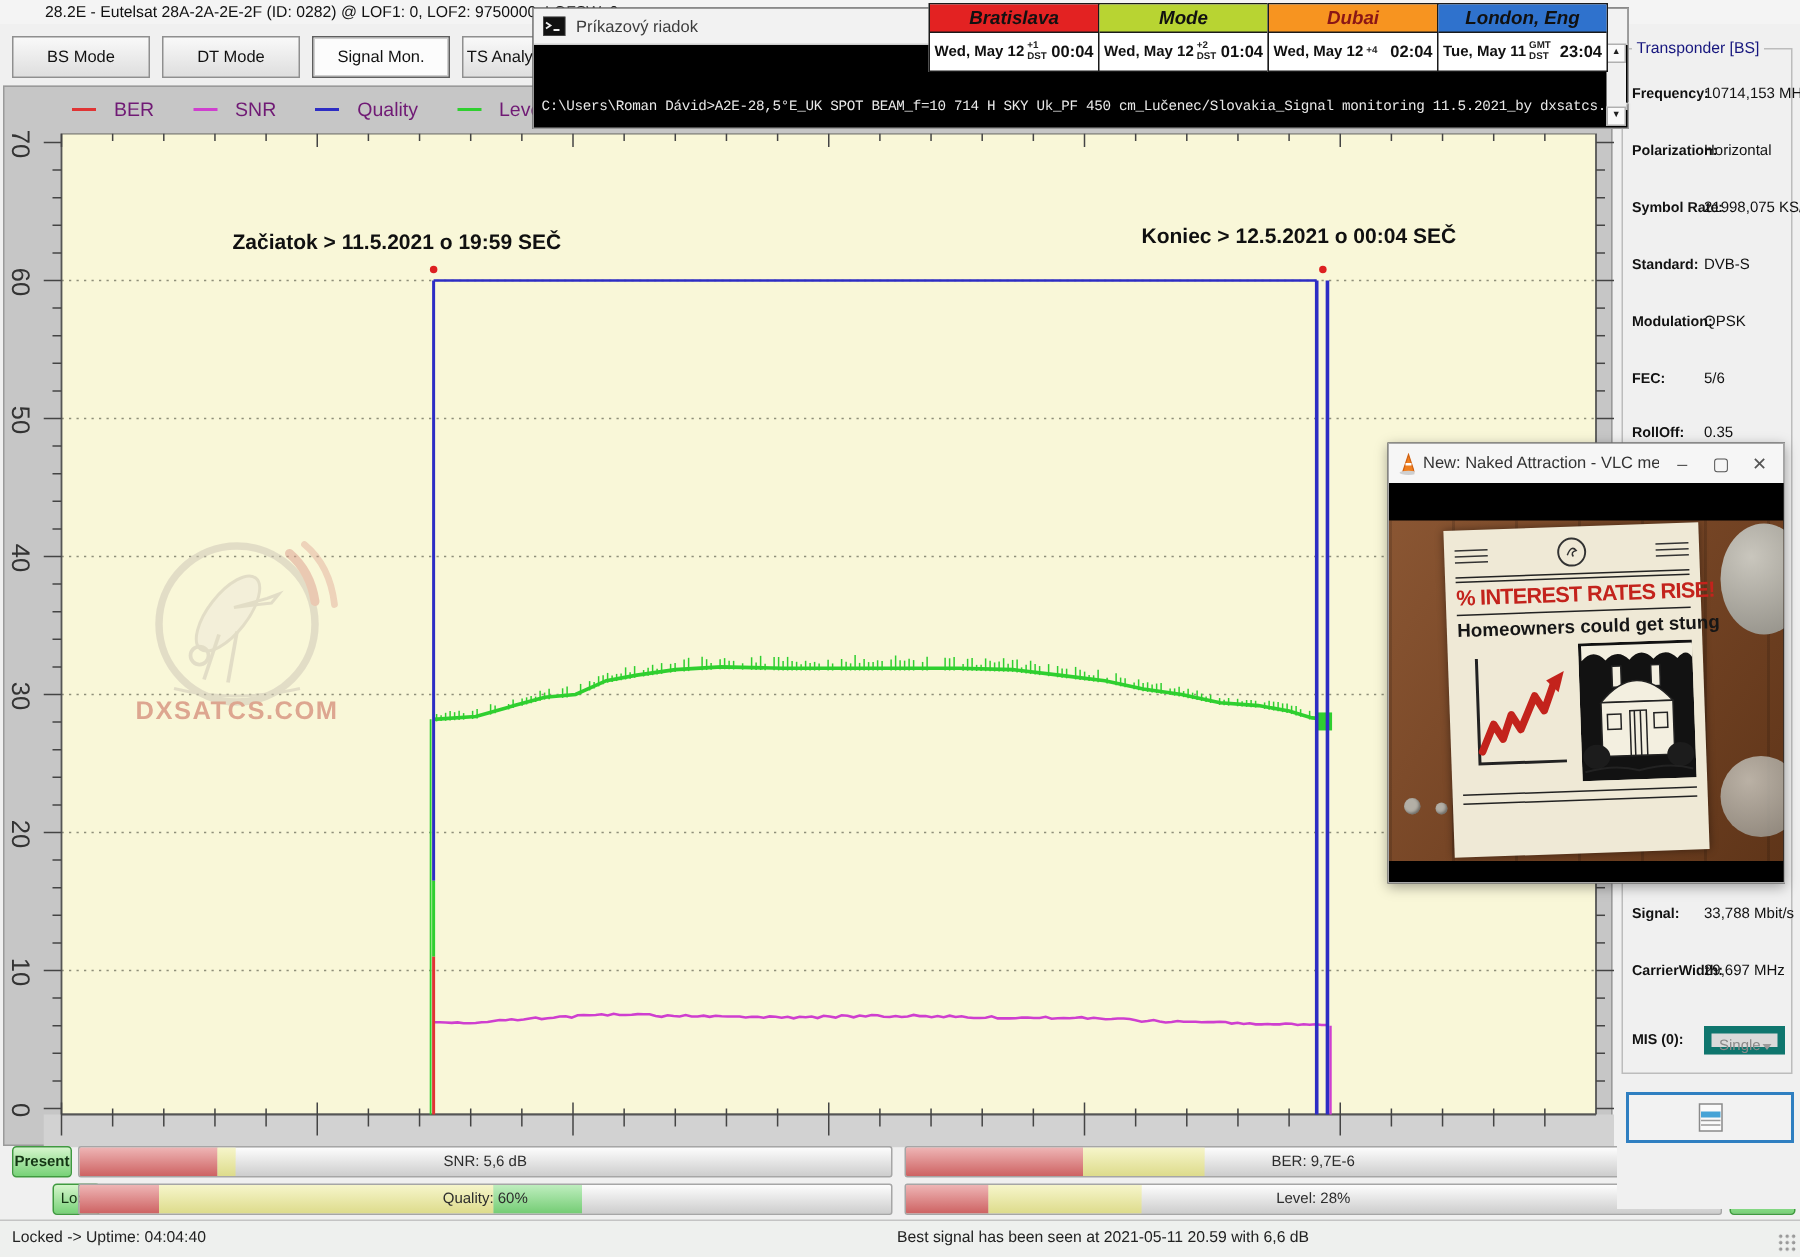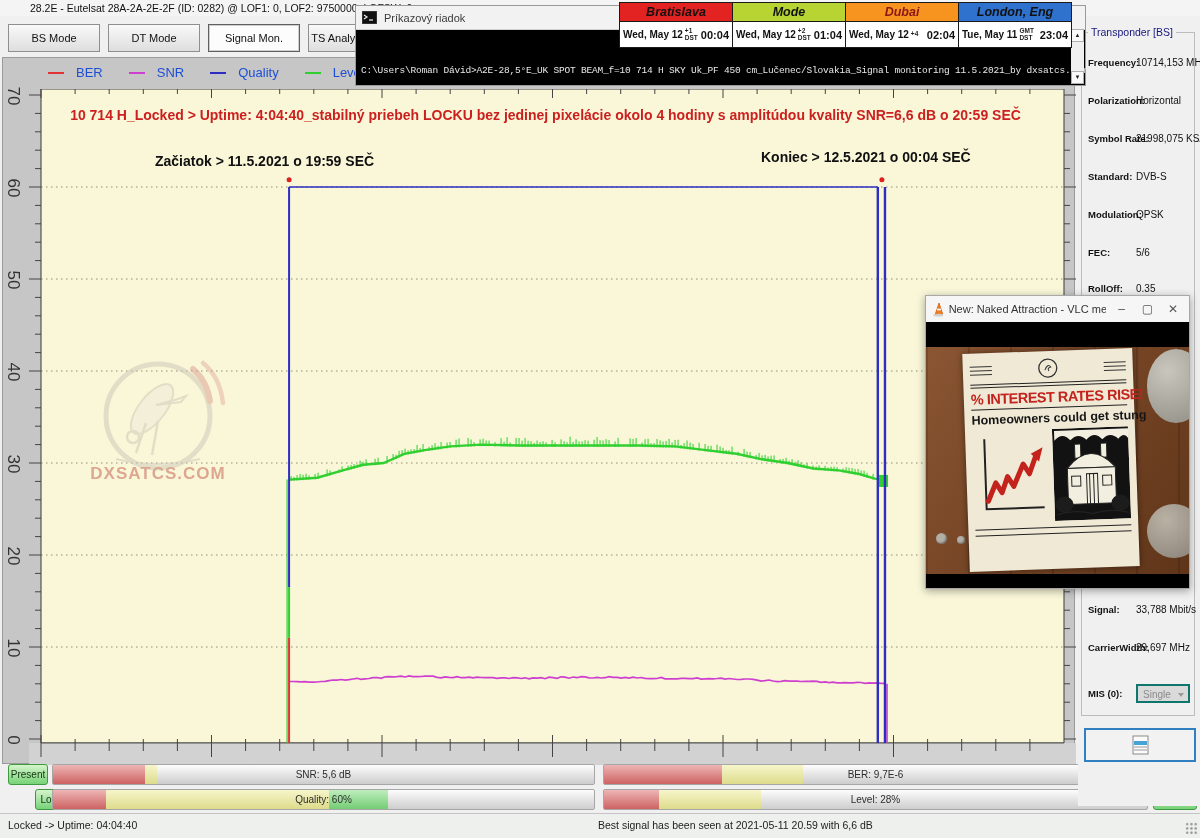--- a/index.html
+++ b/index.html
@@ -9,21 +9,21 @@
   
   #titlebar{left:0;top:0;width:1200px;height:16px;background:#f4f4f4;font-size:10.5px;
             line-height:16px;padding-left:30px;box-sizing:border-box;color:#111;white-space:nowrap}
   
   #tabs{left:8px;top:24px;height:30px;display:flex;gap:8px}
   .tab{width:92px;height:28px;background:linear-gradient(#f9f9f9,#dedede);border:1px solid #8f8f8f;
        font-size:11px;display:flex;align-items:center;justify-content:center;box-sizing:border-box;cursor:default}
   .tab.active{background:#fcfcfc;border-color:#5f5f5f;box-shadow:inset 0 0 0 1px #cfcfcf}
   
   #chart{left:2px;top:57px;width:1073px;height:707px;background:#c6c6c6;border:1px solid #9a9a9a;box-sizing:border-box}
-  #legend{position:absolute;left:45px;top:7px;display:flex;gap:26px;align-items:flex-end;font-size:13px;color:#1d4ed8}
+  #legend{position:absolute;left:45px;top:7px;display:flex;gap:26px;align-items:flex-end;font-size:13px;color:#701a75}
   .lg-item{display:flex;align-items:center;gap:12px}
   .lg-swatch{width:16px;height:0;border-top:2px solid #000}
   .ylabel{position:absolute;width:20px;text-align:center;font-size:17px;color:#333;transform:rotate(90deg)}
   .anno{position:absolute;font-weight:bold;font-size:14px;white-space:nowrap}
   .anno.red{color:#cc1f1f;left:40px;top:49px;width:1005px;text-align:center}
   .anno.start{color:#101010;left:152px;top:95px}
   .anno.end{color:#101010;left:758px;top:91px}
   
   #cmd{left:355px;top:5px;width:731px;height:81px;background:#000;border:1px solid #9a9a9a;box-sizing:border-box;z-index:30}
   #cmd-title{height:23px;background:#f2f2f2;display:flex;align-items:center;gap:7px;padding-left:6px;border-bottom:1px solid #cfcfcf}
@@ -43,21 +43,21 @@
   .c-zcol{display:flex;flex-direction:column;font-size:6.5px;line-height:6.5px;font-weight:bold;color:#222}
   .c-time{font-size:11px;font-weight:bold;margin-left:auto}
   
   #sidebar{left:1078px;top:26px;width:122px;height:780px;background:#f0f0f0;z-index:10}
   #groupbox{position:absolute;left:3px;top:6px;width:114px;height:684px;border:1px solid #bcbcbc;box-sizing:border-box}
   #gb-title{position:absolute;left:6px;top:-1px;transform:translateY(-50%);background:#f0f0f0;
             padding:0 3px;font-size:10.5px;color:#16167e;white-space:nowrap}
   .fld{position:absolute;left:0;width:114px;height:14px}
   .fld .lab{position:absolute;left:6px;font-size:9.5px;font-weight:bold;white-space:nowrap}
   .fld .val{position:absolute;left:54px;font-size:10px;white-space:nowrap}
-  #mis-sel{position:absolute;left:54px;top:-4px;width:54px;height:19px;background:#dadada;border:2px solid #0f766e;
+  #mis-sel{position:absolute;left:54px;top:-4px;width:54px;height:19px;background:#dadada;border:5px solid #0f766e;
            box-sizing:border-box;font-size:10px;color:#8a8a8a;line-height:17px;padding-left:5px}
   #mis-sel .chev{position:absolute;right:4px;top:7px;width:0;height:0;border-left:3.5px solid transparent;
            border-right:3.5px solid transparent;border-top:4px solid #9a9a9a}
   #sb-btn{position:absolute;left:6px;top:702px;width:108px;height:30px;background:#f2f2f2;
           border:2px solid #2f7fc1;display:flex;align-items:center;justify-content:center;cursor:pointer}
   
   #vlc{left:925px;top:295px;width:265px;height:294px;background:#000;border:1px solid #a8a8a8;
        box-shadow:0 2px 8px rgba(0,0,0,.35);box-sizing:border-box;z-index:50}
   #vlc-title{height:26px;background:#f6f6f6;display:flex;align-items:center;gap:6px;padding:0 6px}
   #vlc-title .t{font-size:11px;color:#333;white-space:nowrap;overflow:hidden}
@@ -460,21 +460,20 @@
           <line x1="260.0775" y1="98" x2="848.814" y2="98" stroke="#2d2dc4" stroke-width="1.7"></line>
           <line x1="848.814" y1="98" x2="848.814" y2="654" stroke="#2d2dc4" stroke-width="2.4"></line>
           <line x1="855.9749999999999" y1="98" x2="855.9749999999999" y2="654" stroke="#2d2dc4" stroke-width="2.4"></line>
           <line x1="260.0775" y1="98" x2="260.0775" y2="498.20000000000005" stroke="#2d2dc4" stroke-width="2"></line>
           <line x1="260.0775" y1="498.20000000000005" x2="260.0775" y2="548.8" stroke="#2fcf2f" stroke-width="2"></line>
           <line x1="260.0775" y1="548.8" x2="260.0775" y2="654" stroke="#e03434" stroke-width="2"></line>
           <circle cx="260.0775" cy="90.6400000000001" r="2.5" fill="#dd2020"></circle>
           <circle cx="852.906" cy="90.6400000000001" r="2.5" fill="#dd2020"></circle>
         </g>
     </svg>
-    <div class="anno red">10 714 H_Locked &gt; Uptime: 4:04:40_stabilný priebeh LOCKU bez jedinej pixelácie okolo 4 hodiny s amplitúdou kvality SNR=6,6 dB o 20:59 SEČ</div>
     <div class="anno start">Začiatok &gt; 11.5.2021 o 19:59 SEČ</div>
     <div class="anno end">Koniec &gt; 12.5.2021 o 00:04 SEČ</div>
   </div>
 
   <div id="sidebar" class="abs">
     <div id="groupbox">
       <span id="gb-title">Transponder [BS]</span>
       <div id="fields">
           <div class="fld" style="top: 24px;">
             <span class="lab">Frequency:</span>
@@ -659,21 +658,21 @@
         </div>
         <div id="dots">
           <b style="width:11px;height:11px"></b>
           <b style="width:8px;height:8px;margin-left:6px"></b>
         </div>
       </div>
     </div>
   </div>
 
   <div id="bars">
-      <div class="green-btn" style="left: 8px; top: 764px; width: 40px;">Present</div>
+      <div class="green-btn" style="left: 8px; top: 764px; width: 40px; font-weight: bold;">Present</div>
       <div class="bar" style="left: 52px; top: 764px; width: 543px;">
         <div class="seg" style="left: 0px; width: 92.31px; background-color: rgb(221, 106, 106);"></div>
         <div class="seg" style="left: 92.31px; width: 11.946px; background-color: rgb(238, 236, 150);"></div>
         <div class="blabel">SNR: 5,6 dB</div>
       </div>
       <div class="green-btn" style="left: 8px; top: 789px; width: 32px; margin-left: 27px;">Lock</div>
       <div class="bar" style="left: 52px; top: 789px; width: 543px;">
         <div class="seg" style="left: 0px; width: 53.214px; background-color: rgb(221, 106, 106);"></div>
         <div class="seg" style="left: 53.214px; width: 222.63px; background-color: rgb(238, 236, 150);"></div>
         <div class="seg" style="left: 275.844px; width: 59.187px; background-color: rgb(125, 220, 125);"></div>

